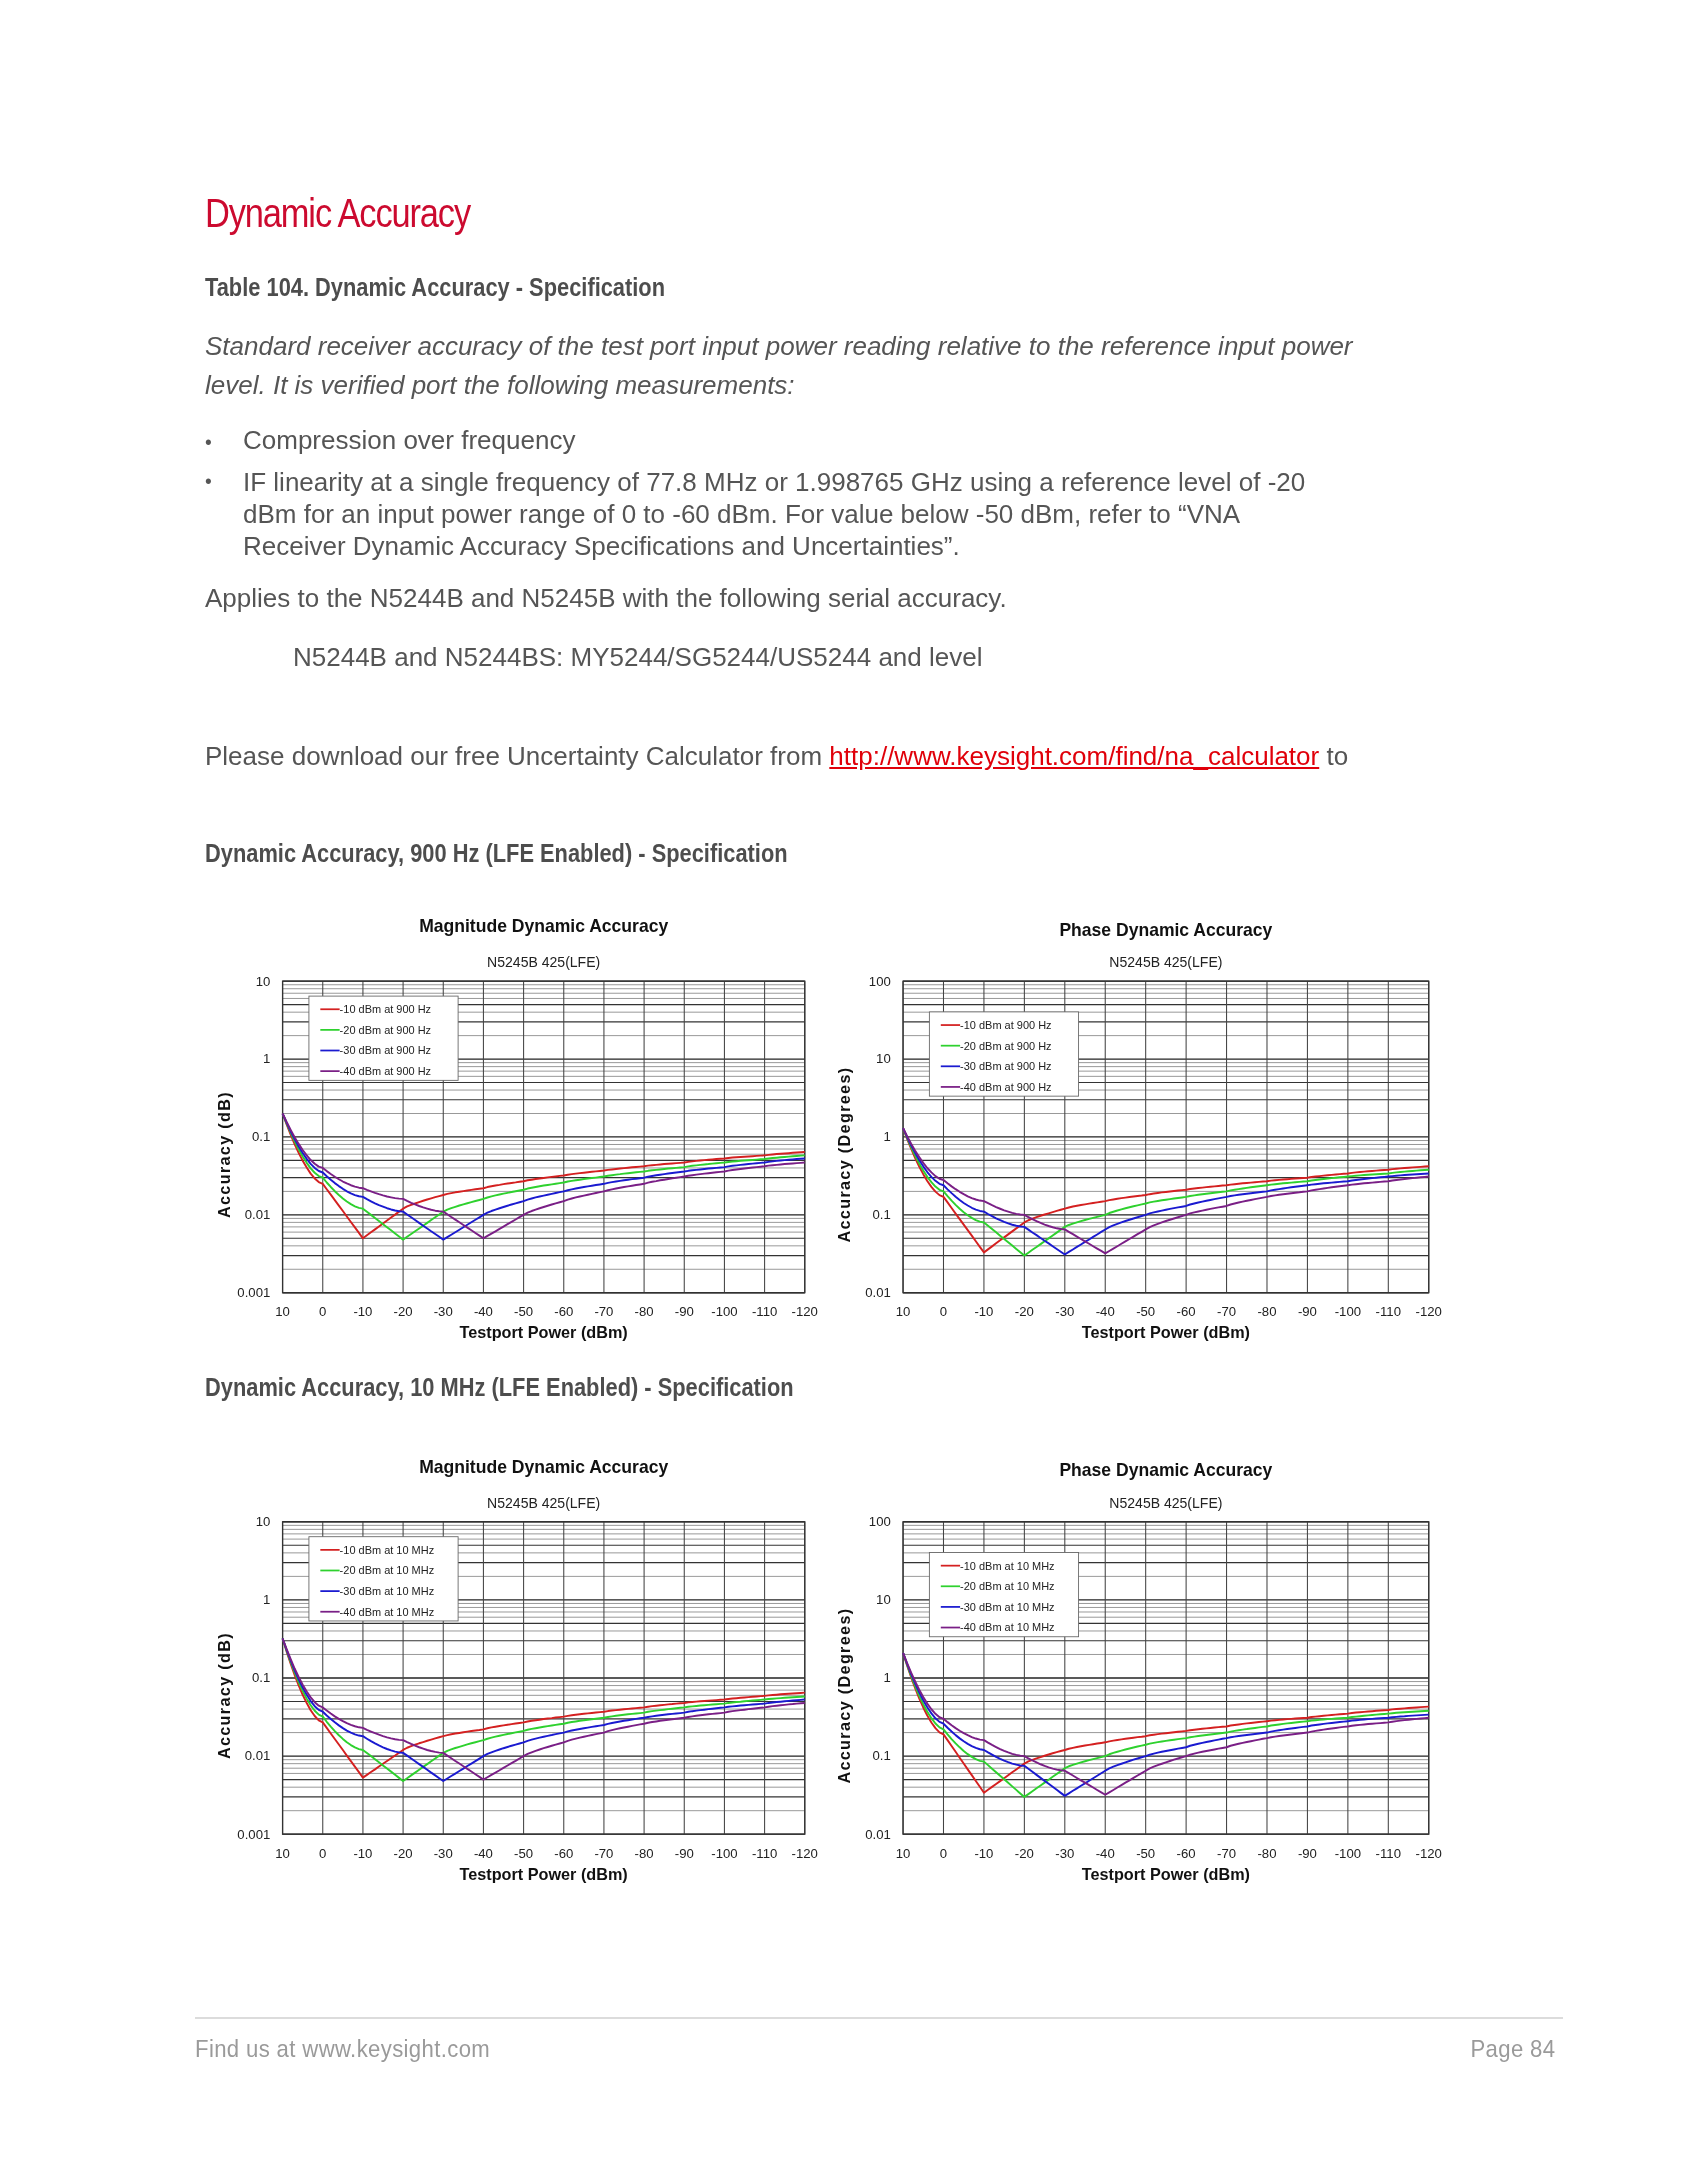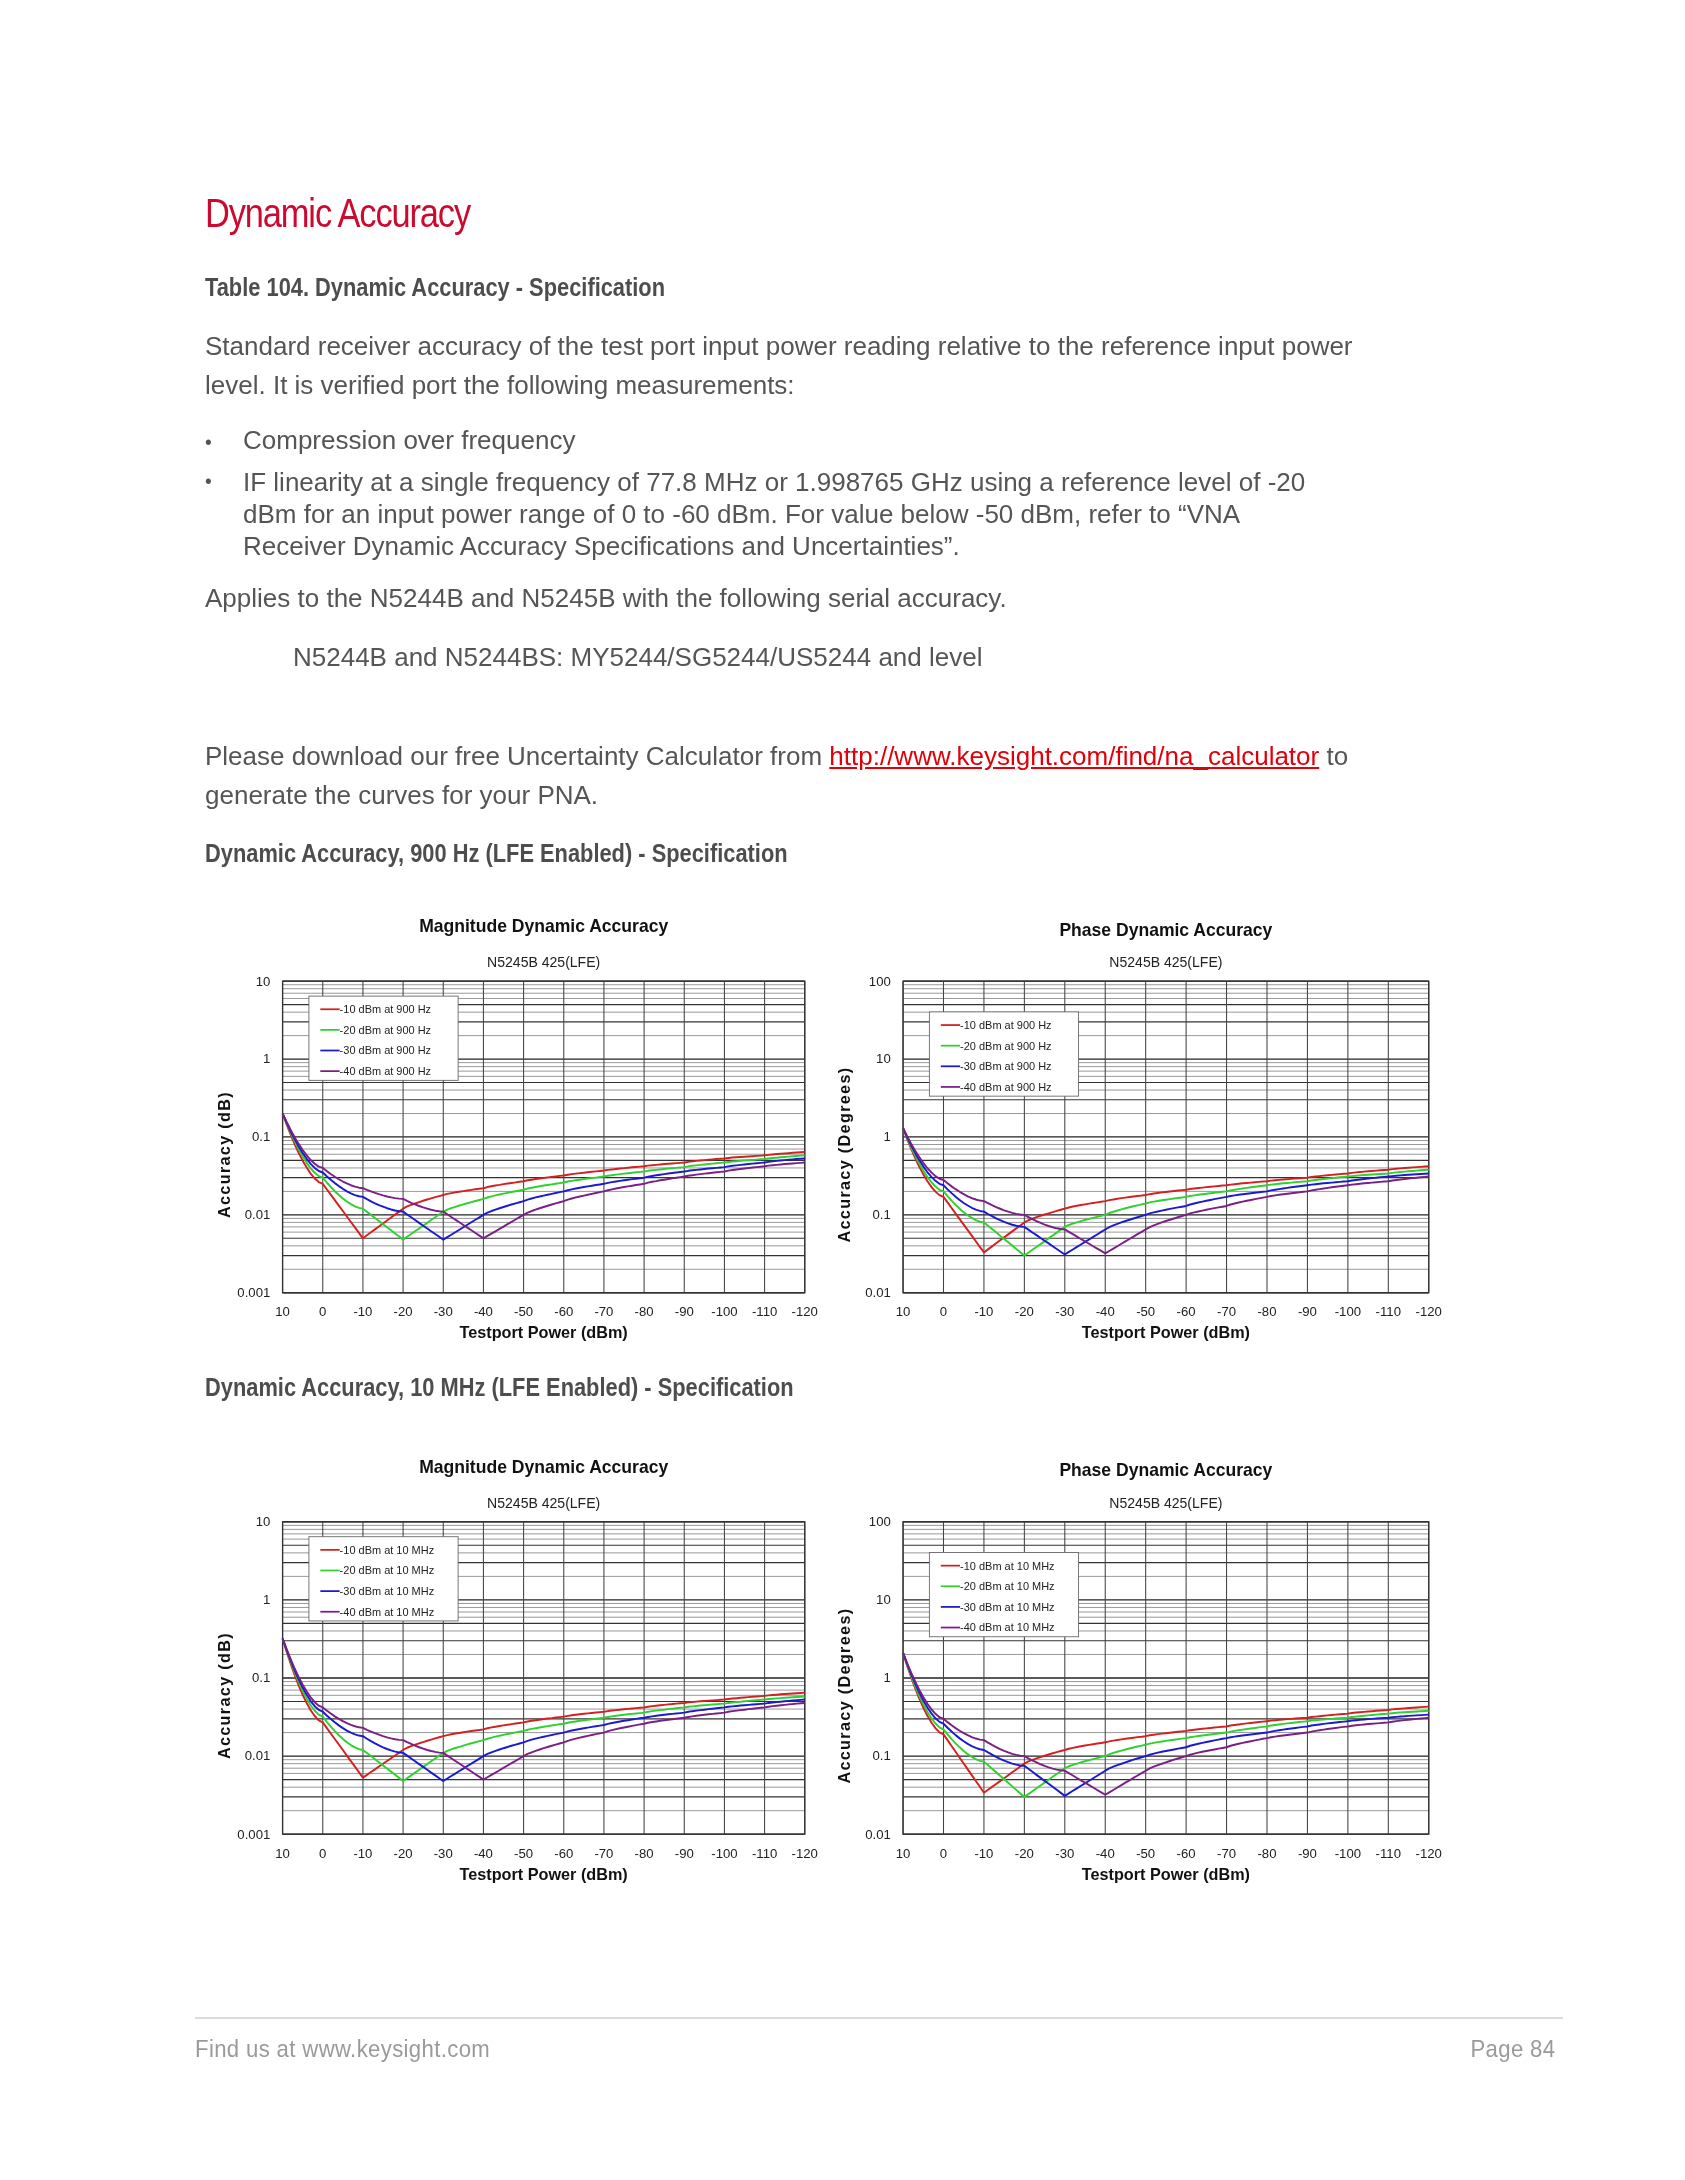--- a/index.html
+++ b/index.html
@@ -14,21 +14,21 @@
   .footer-line { left:195px; top:2017px; width:1368px; height:1.8px; background:#dcdcdc; }
   .footer-text { top:2035px; font-size:24.6px; color:#9a9a9a; transform:scaleX(0.9); white-space:nowrap; letter-spacing:0.4px; }
   svg text { font-family:"Liberation Sans", sans-serif; }
 </style>
 </head>
 <body>
 
 <div class="abs title">Dynamic Accuracy</div>
 <div class="abs caption" style="left:205px; top:272px;">Table 104. Dynamic Accuracy - Specification</div>
 
-<div class="abs para" style="top:327px;">
+<div class="abs para" style="top:327px;font-style:italic;">
   <div>Standard receiver accuracy of the test port input power reading relative to the reference input power</div>
   <div>level. It is verified port the following measurements:</div>
 </div>
 
 <div class="abs para" style="top:421px; left:205px;">
   <div style="position:relative; padding-left:38px;">
     <span class="bullet-dot" style="top:1.8px;">•</span>
     <div>Compression over frequency</div>
   </div>
   <div style="position:relative; padding-left:38px; margin-top:6.1px; line-height:32px;">
@@ -40,21 +40,20 @@
 </div>
 
 <div class="abs para" style="top:579px;">Applies to the N5244B and N5245B with the following serial accuracy.</div>
 
 <div class="abs para" style="top:638px; left:293px;">
   <div>N5244B and N5244BS: MY5244/SG5244/US5244 and level</div>
 </div>
 
 <div class="abs para" style="top:737px;">
   <div><span>Please download our free Uncertainty Calculator from </span><span class="link">http://www.keysight.com/find/na_calculator</span><span> to</span></div>
-  <div>generate the curves for your PNA.</div>
 </div>
 
 <div class="abs caption" style="left:205px; top:838px;">Dynamic Accuracy, 900 Hz (LFE Enabled) - Specification</div>
 <div class="abs caption" style="left:205px; top:1372px;">Dynamic Accuracy, 10 MHz (LFE Enabled) - Specification</div>
 
 <svg class="abs" style="left:0; top:0;" width="1685" height="2180" viewBox="0 0 1920 2484">
   <g id="chart-0">
       <rect x="322" y="1118" width="595" height="355" fill="#ffffff"></rect>
       <line x1="322" x2="917" y1="1446.2835878848216" y2="1446.2835878848216" stroke="#8a8a8a" stroke-width="1"></line>
       <line x1="322" x2="917" y1="1430.65548864363" y2="1430.65548864363" stroke="#333" stroke-width="1.3"></line>

